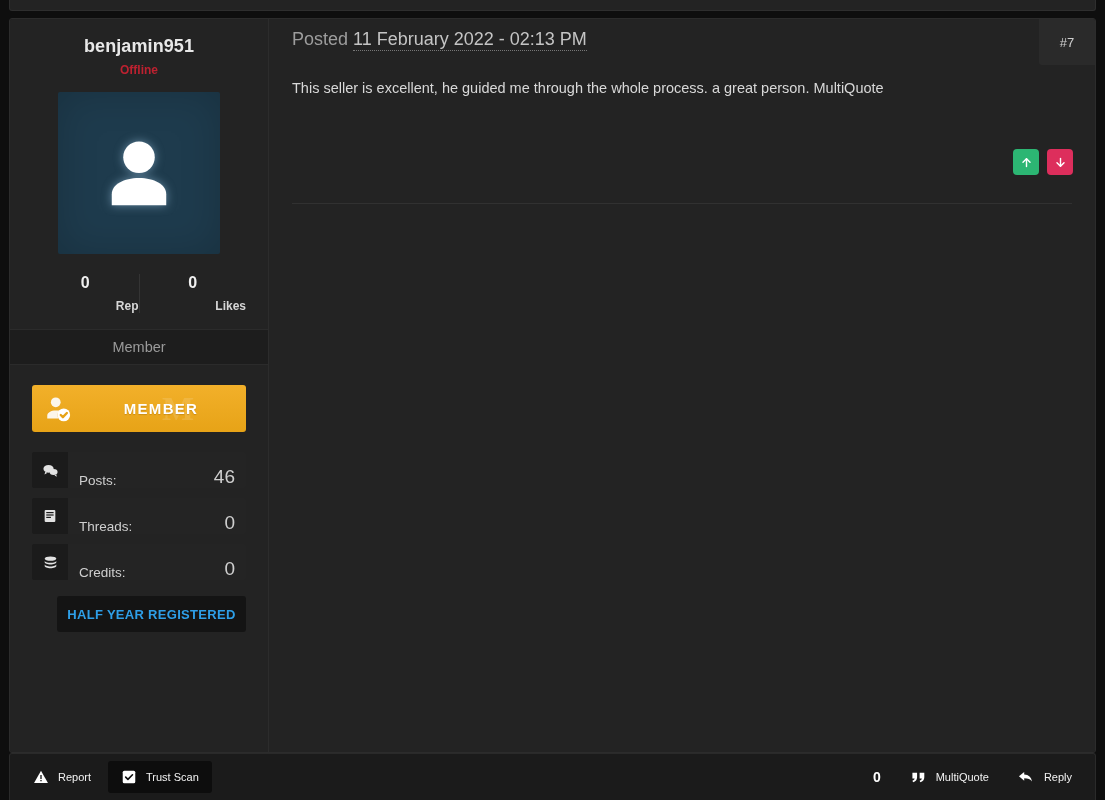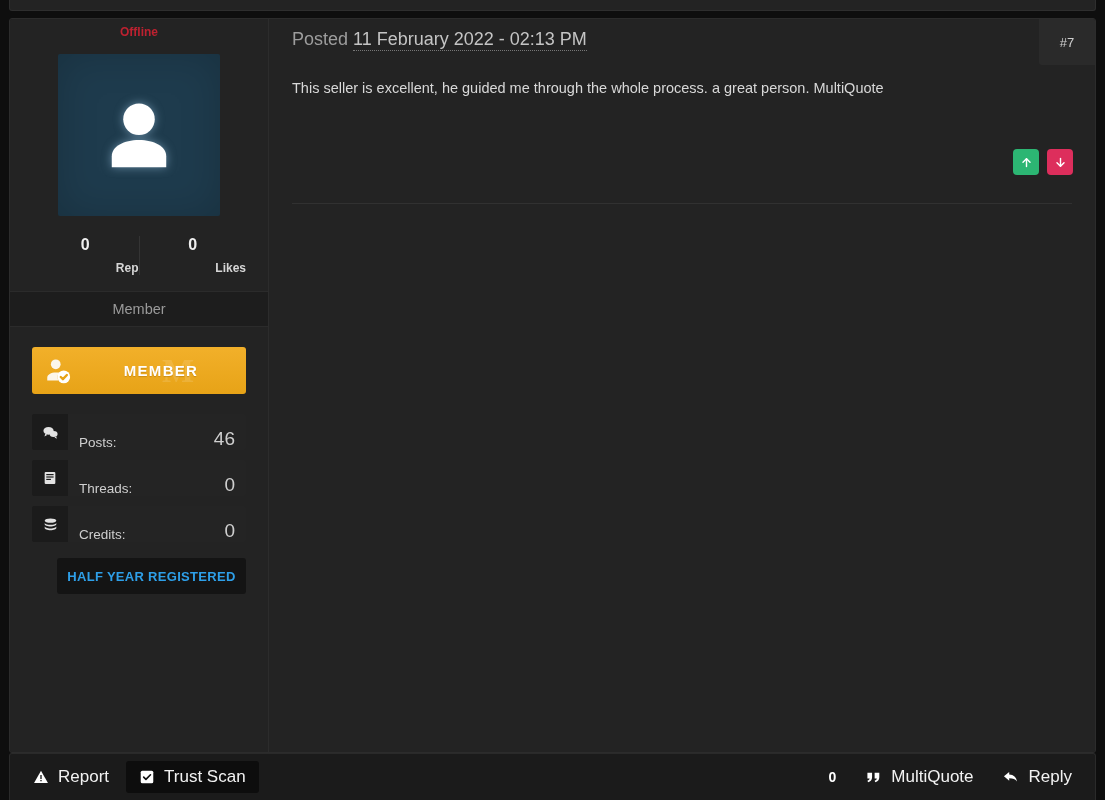--- a/index.html
+++ b/index.html
@@ -130,38 +130,39 @@
   .bottom-bar {
     position: absolute; left: 9px; top: 753px; width: 1087px; height: 47px;
     background: #1b1b1b; border: 1px solid #2a2a2a; border-bottom: none;
     border-radius: 3px 3px 0 0; display: flex; align-items: center;
     padding: 0 10px;
   }
   .bar-left { display: flex; align-items: center; gap: 4px; }
   .bar-right { margin-left: auto; display: flex; align-items: center; gap: 2px; }
   .bar-btn {
     display: flex; align-items: center; gap: 9px; height: 32px; padding: 0 13px;
-    border-radius: 3px; color: #f2f2f2; font-size: 17px; background: transparent;
+    border-radius: 3px; color: #f2f2f2; font-size: 11px; background: transparent;
     border: none; cursor: pointer; font-family: "Liberation Sans", sans-serif;
   }
   .bar-btn.filled { background: #0d0d0d; }
   .bar-count { color: #ffffff; font-size: 14px; font-weight: bold; padding: 0 14px; }
   .ico { display: inline-flex; align-items: center; justify-content: center; }
 </style>
 </head>
 <body>
 
 <div class="page">
 
   <div class="prev-post-sliver"></div>
 
   <div class="post-card">
 
     <div class="author-col">
 
+      <div class="username">benjamin951</div>
       <div class="userstatus">Offline</div>
 
       <div class="avatar-wrap">
         <div class="avatar">
           <span class="ico">
             <svg width="86" height="86" viewBox="0 0 24 24" fill="#ffffff" aria-hidden="true">
               <circle cx="12" cy="7.6" r="4.4"></circle>
               <path d="M4.4 21v-3.1c0-2.7 3.4-4.5 7.6-4.5s7.6 1.8 7.6 4.5V21z"></path>
             </svg>
           </span>

